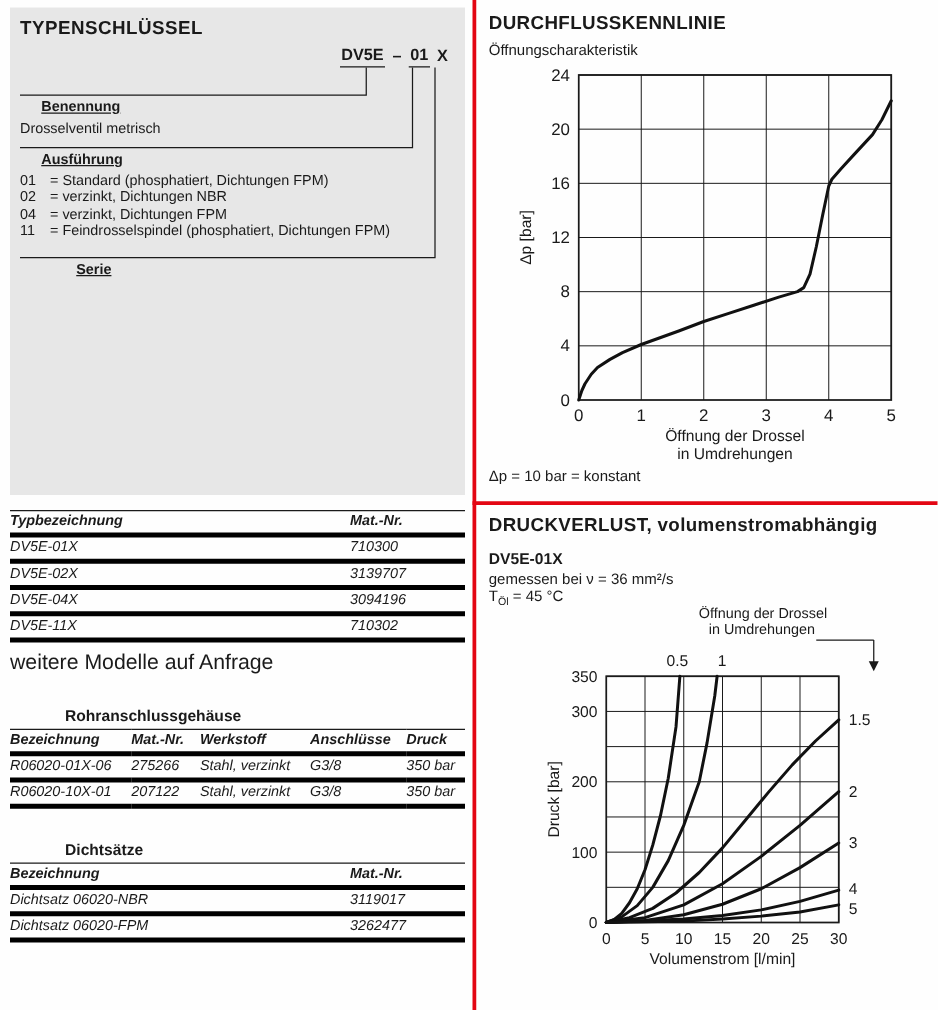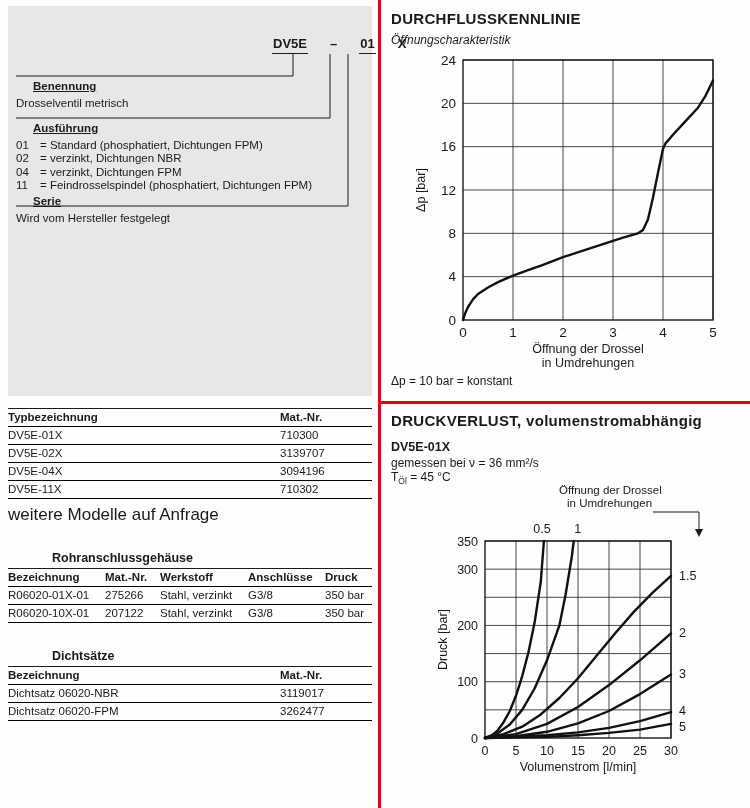--- a/index.html
+++ b/index.html
@@ -7,59 +7,59 @@
   body {
     position:relative; background:#fefefe; color:#1a1a1a;
     font-family:"Liberation Sans", sans-serif; overflow:hidden;
   }
   .page { position:absolute; inset:0; }
 
   
   .typ-panel{ position:absolute; left:8px; top:6px; width:364px; height:390px;
     background:var(--panel,#e7e7e7); }
   .typ-title{ position:absolute; left:8px; top:8px; font-size:15px; font-weight:bold; letter-spacing:.4px; }
-  .code-line{ position:absolute; left:264px; top:30px; font-size:13px; font-weight:bold; display:flex; gap:21px; }
+  .code-line{ position:absolute; left:264px; top:30px; font-size:13px; font-weight:bold; display:flex; gap:5px;align-items:center; }
   .code-u{ border-bottom:1.5px solid #1a1a1a; padding:0 1px 2px; }
   .code-p{ padding:0 1px 2px; }
   .leaders{ position:absolute; left:0; top:0; }
   .leaders path{ fill:none; stroke:#1a1a1a; stroke-width:1; }
   .blk{ position:absolute; left:8px; width:348px; font-size:11.5px; line-height:13.5px; }
   .blk-h{ font-size:11.5px; font-weight:bold; text-decoration:underline; margin-bottom:3px;padding-left:17px; }
   .blk-benennung{ top:74px; }
   .blk-ausfuehrung{ top:116px; }
-  .blk-serie{ top:189px; }
+  .blk-serie{ top:204px;margin-left:28px; }
   .ausf-row{ display:flex; }
   .ausf-code{ width:24px; flex:none; }
 
   
   .tables{ position:absolute; left:8px; top:408px; width:364px; }
   .tbl-h{ font-size:12.5px; font-weight:bold; margin-bottom:3px; }
   .mt{ margin-top:26px;padding-left:44px; }
   table{ width:100%; border-collapse:collapse; border-top:1px solid #1a1a1a;
     font-size:11.5px; table-layout:fixed; }
   th{ font-weight:bold; text-align:left; }
-  th,td{ border-bottom:1px solid #000000; padding:2px 0 3px; overflow:hidden; white-space:nowrap; }
+  th,td{ border-bottom:4px solid #000000; padding:2px 0 3px; overflow:hidden; white-space:nowrap;font-style:italic; }
   .t-2col col:nth-child(1){ width:272px; }
   .t-2col col:nth-child(2){ width:92px; }
   .t-rohr col:nth-child(1){ width:97px; }
   .t-rohr col:nth-child(2){ width:55px; }
   .t-rohr col:nth-child(3){ width:88px; }
   .t-rohr col:nth-child(4){ width:77px; }
   .t-rohr col:nth-child(5){ width:47px; }
   .note{ font-size:17px; margin-top:6px; }
 
   
   .red-v{ position:absolute; left:378px; top:0; width:3px; height:808px; background:var(--red,#e30613); }
   .red-h{ position:absolute; left:378px; top:401px; width:372px; height:3px; background:var(--red,#e30613); }
 
   
   .r-title{ position:absolute; left:391px; font-size:15px; font-weight:bold; letter-spacing:.3px; }
   .flow-title{ top:10px; }
   .press-title{ top:412px; }
-  .r-sub{ position:absolute; left:391px; top:33px; font-size:12px;font-style:italic; }
+  .r-sub{ position:absolute; left:391px; top:33px; font-size:12px; }
   .flow-note{ position:absolute; left:391px; top:374px; font-size:12px; }
   .model{ position:absolute; left:391px; top:440px; font-size:12.5px; font-weight:bold; }
   .cond1{ position:absolute; left:391px; top:456px; font-size:12px; }
   .cond2{ position:absolute; left:391px; top:470px; font-size:12px; }
   .cond2 sub{ font-size:8.5px;margin-top:28px; }
   #chart1{ position:absolute; left:389px; top:46px; }
   #chart2{ position:absolute; left:391px; top:478px; }
 
   
   .grid{ stroke:#1a1a1a; stroke-width:.8; }
@@ -73,20 +73,21 @@
   .anntext{ fill:#1a1a1a; font-size:11.5px; }
   .annline{ stroke:#1a1a1a; stroke-width:1; }
   .annarrow{ fill:#1a1a1a; }
 </style>
 </head>
 <body>
 
 <div class="page">
 
   <section class="typ-panel">
+    <h1 class="typ-title">TYPENSCHLÜSSEL</h1>
 
     <div class="code-line">
       <span class="code-u">DV5E</span>
       <span class="code-p">–</span>
       <span class="code-u">01</span>
       <span class="code-p">X</span>
     </div>
 
     <svg class="leaders" width="364" height="390">
       <path d="M285,48 L285,70 L8,70"></path>
@@ -114,21 +115,20 @@
         <span>= verzinkt, Dichtungen FPM</span>
       </div>
       <div class="ausf-row">
         <span class="ausf-code">11</span>
         <span>= Feindrosselspindel (phosphatiert, Dichtungen FPM)</span>
       </div>
     </div>
 
     <div class="blk blk-serie">
       <div class="blk-h">Serie</div>
-      <div>Wird vom Hersteller festgelegt</div>
     </div>
   </section>
 
   <section class="tables">
     <table class="t-2col">
       <colgroup>
           <col>
           <col>
         </colgroup>
       <thead>
@@ -171,21 +171,21 @@
         <tr>
           <th>Bezeichnung</th>
           <th>Mat.-Nr.</th>
           <th>Werkstoff</th>
           <th>Anschlüsse</th>
           <th>Druck</th>
         </tr>
       </thead>
       <tbody>
         <tr>
-          <td>R06020-01X-01</td>
+          <td>R06020-01X-06</td>
           <td>275266</td>
           <td>Stahl, verzinkt</td>
           <td>G3/8</td>
           <td>350 bar</td>
         </tr>
         <tr>
           <td>R06020-10X-01</td>
           <td>207122</td>
           <td>Stahl, verzinkt</td>
           <td>G3/8</td>

